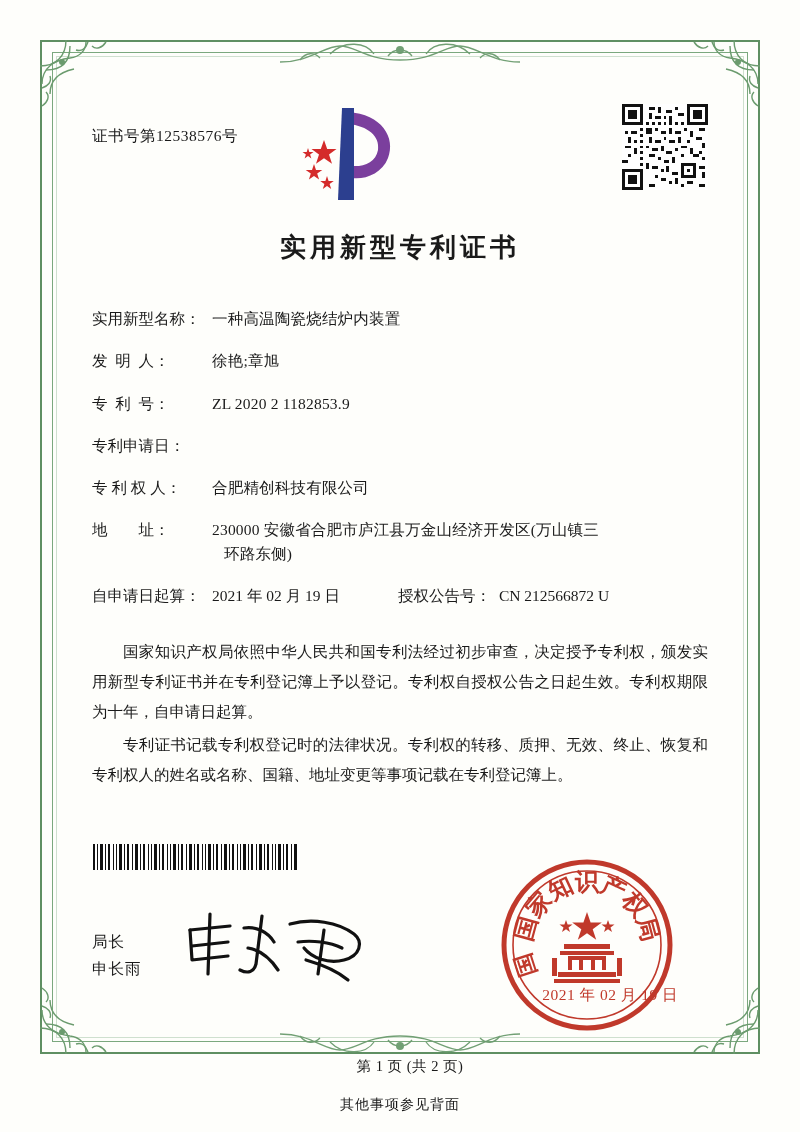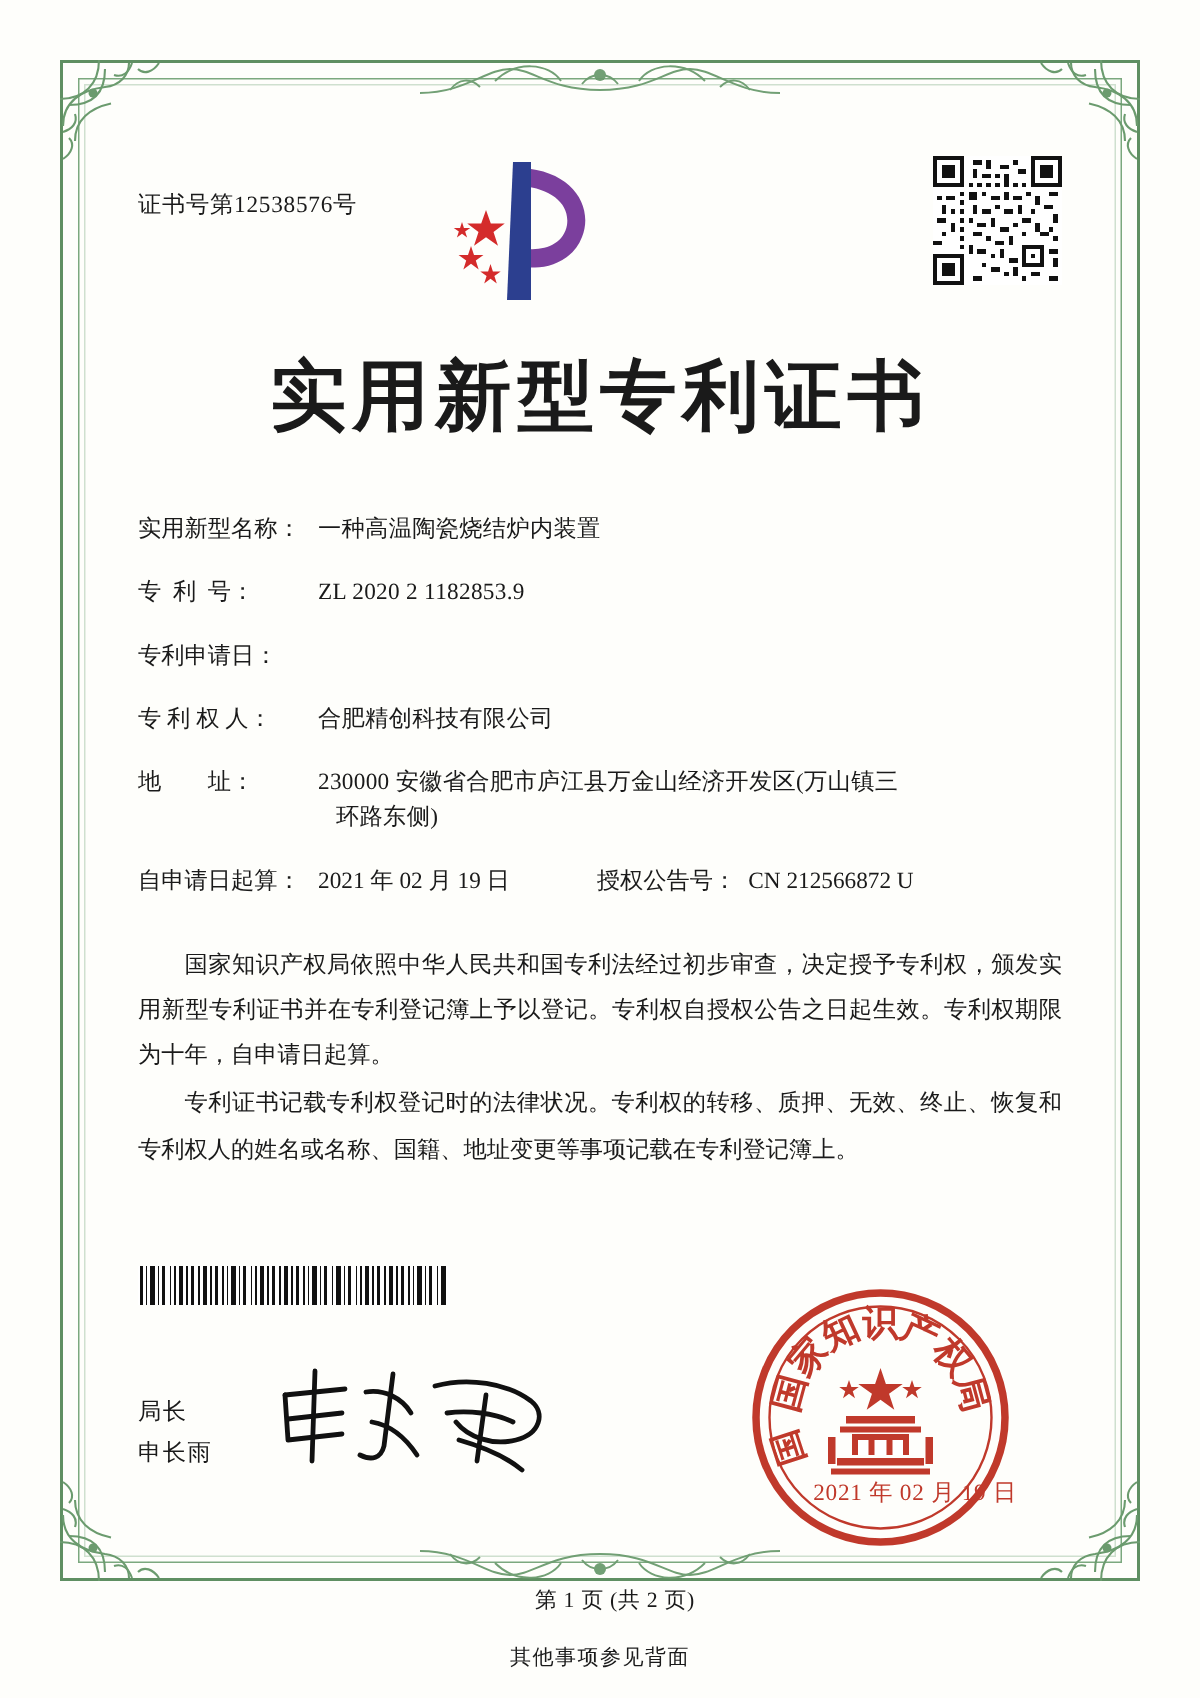--- a/index.html
+++ b/index.html
@@ -103,21 +103,21 @@
   .qr {
     width: 86px;
     height: 86px;
     background: #ffffff;
     position: relative;
   }
   .qr svg { display:block; width:100%; height:100%; }
 
   .doc-title {
     text-align: center;
-    font-size: 51px;
+    font-size: 26px;
     font-weight: bold;
     letter-spacing: 4px;
     margin-top: 22px;
     font-family: "Liberation Serif", serif;
   }
 
   
   .fields {
     margin-top: 42px;
     font-size: 15.5px;
@@ -454,20 +454,24 @@
 
     <div class="doc-title">实用新型专利证书</div>
 
     <div class="fields">
 
       <div class="row">
         <div class="label">实用新型名称：</div>
         <div class="value">一种高温陶瓷烧结炉内装置</div>
       </div>
 
+      <div class="row">
+        <div class="label">发  明  人：</div>
+        <div class="value">徐艳;章旭</div>
+      </div>
 
       <div class="row">
         <div class="label">专  利  号：</div>
         <div class="value">ZL 2020 2 1182853.9</div>
       </div>
 
       <div class="row">
         <div class="label">专利申请日：</div>
       </div>
 

